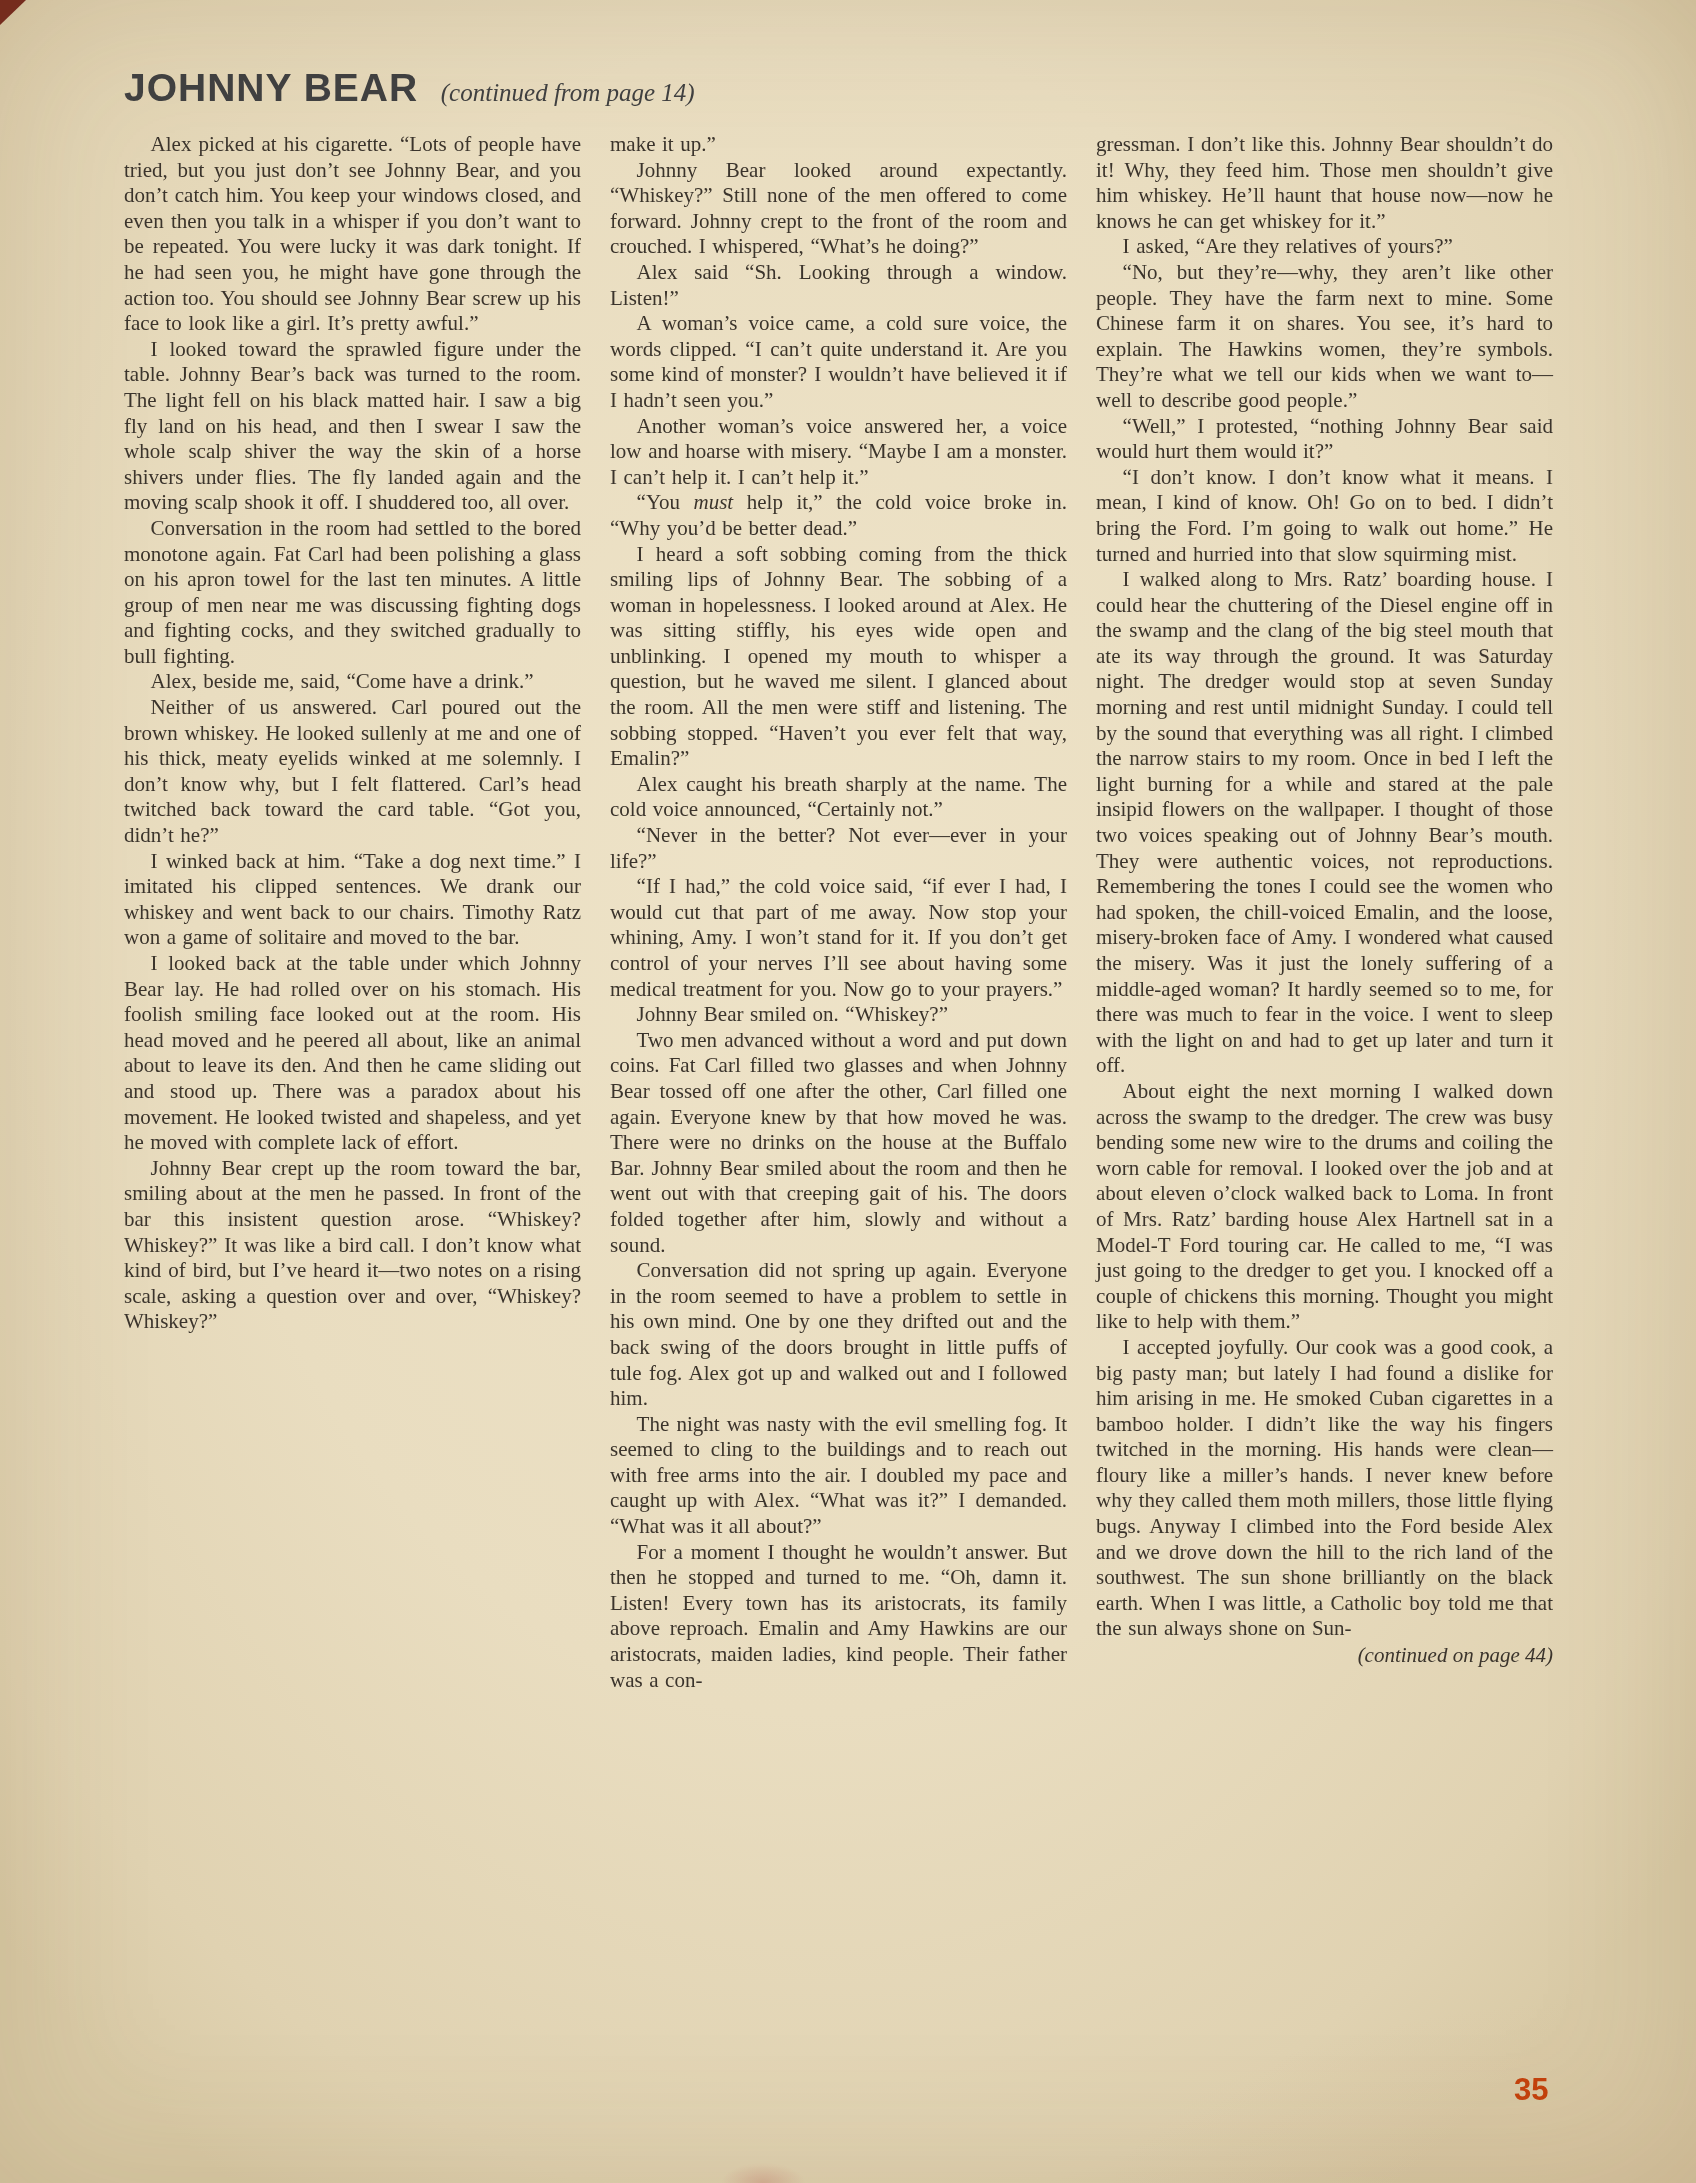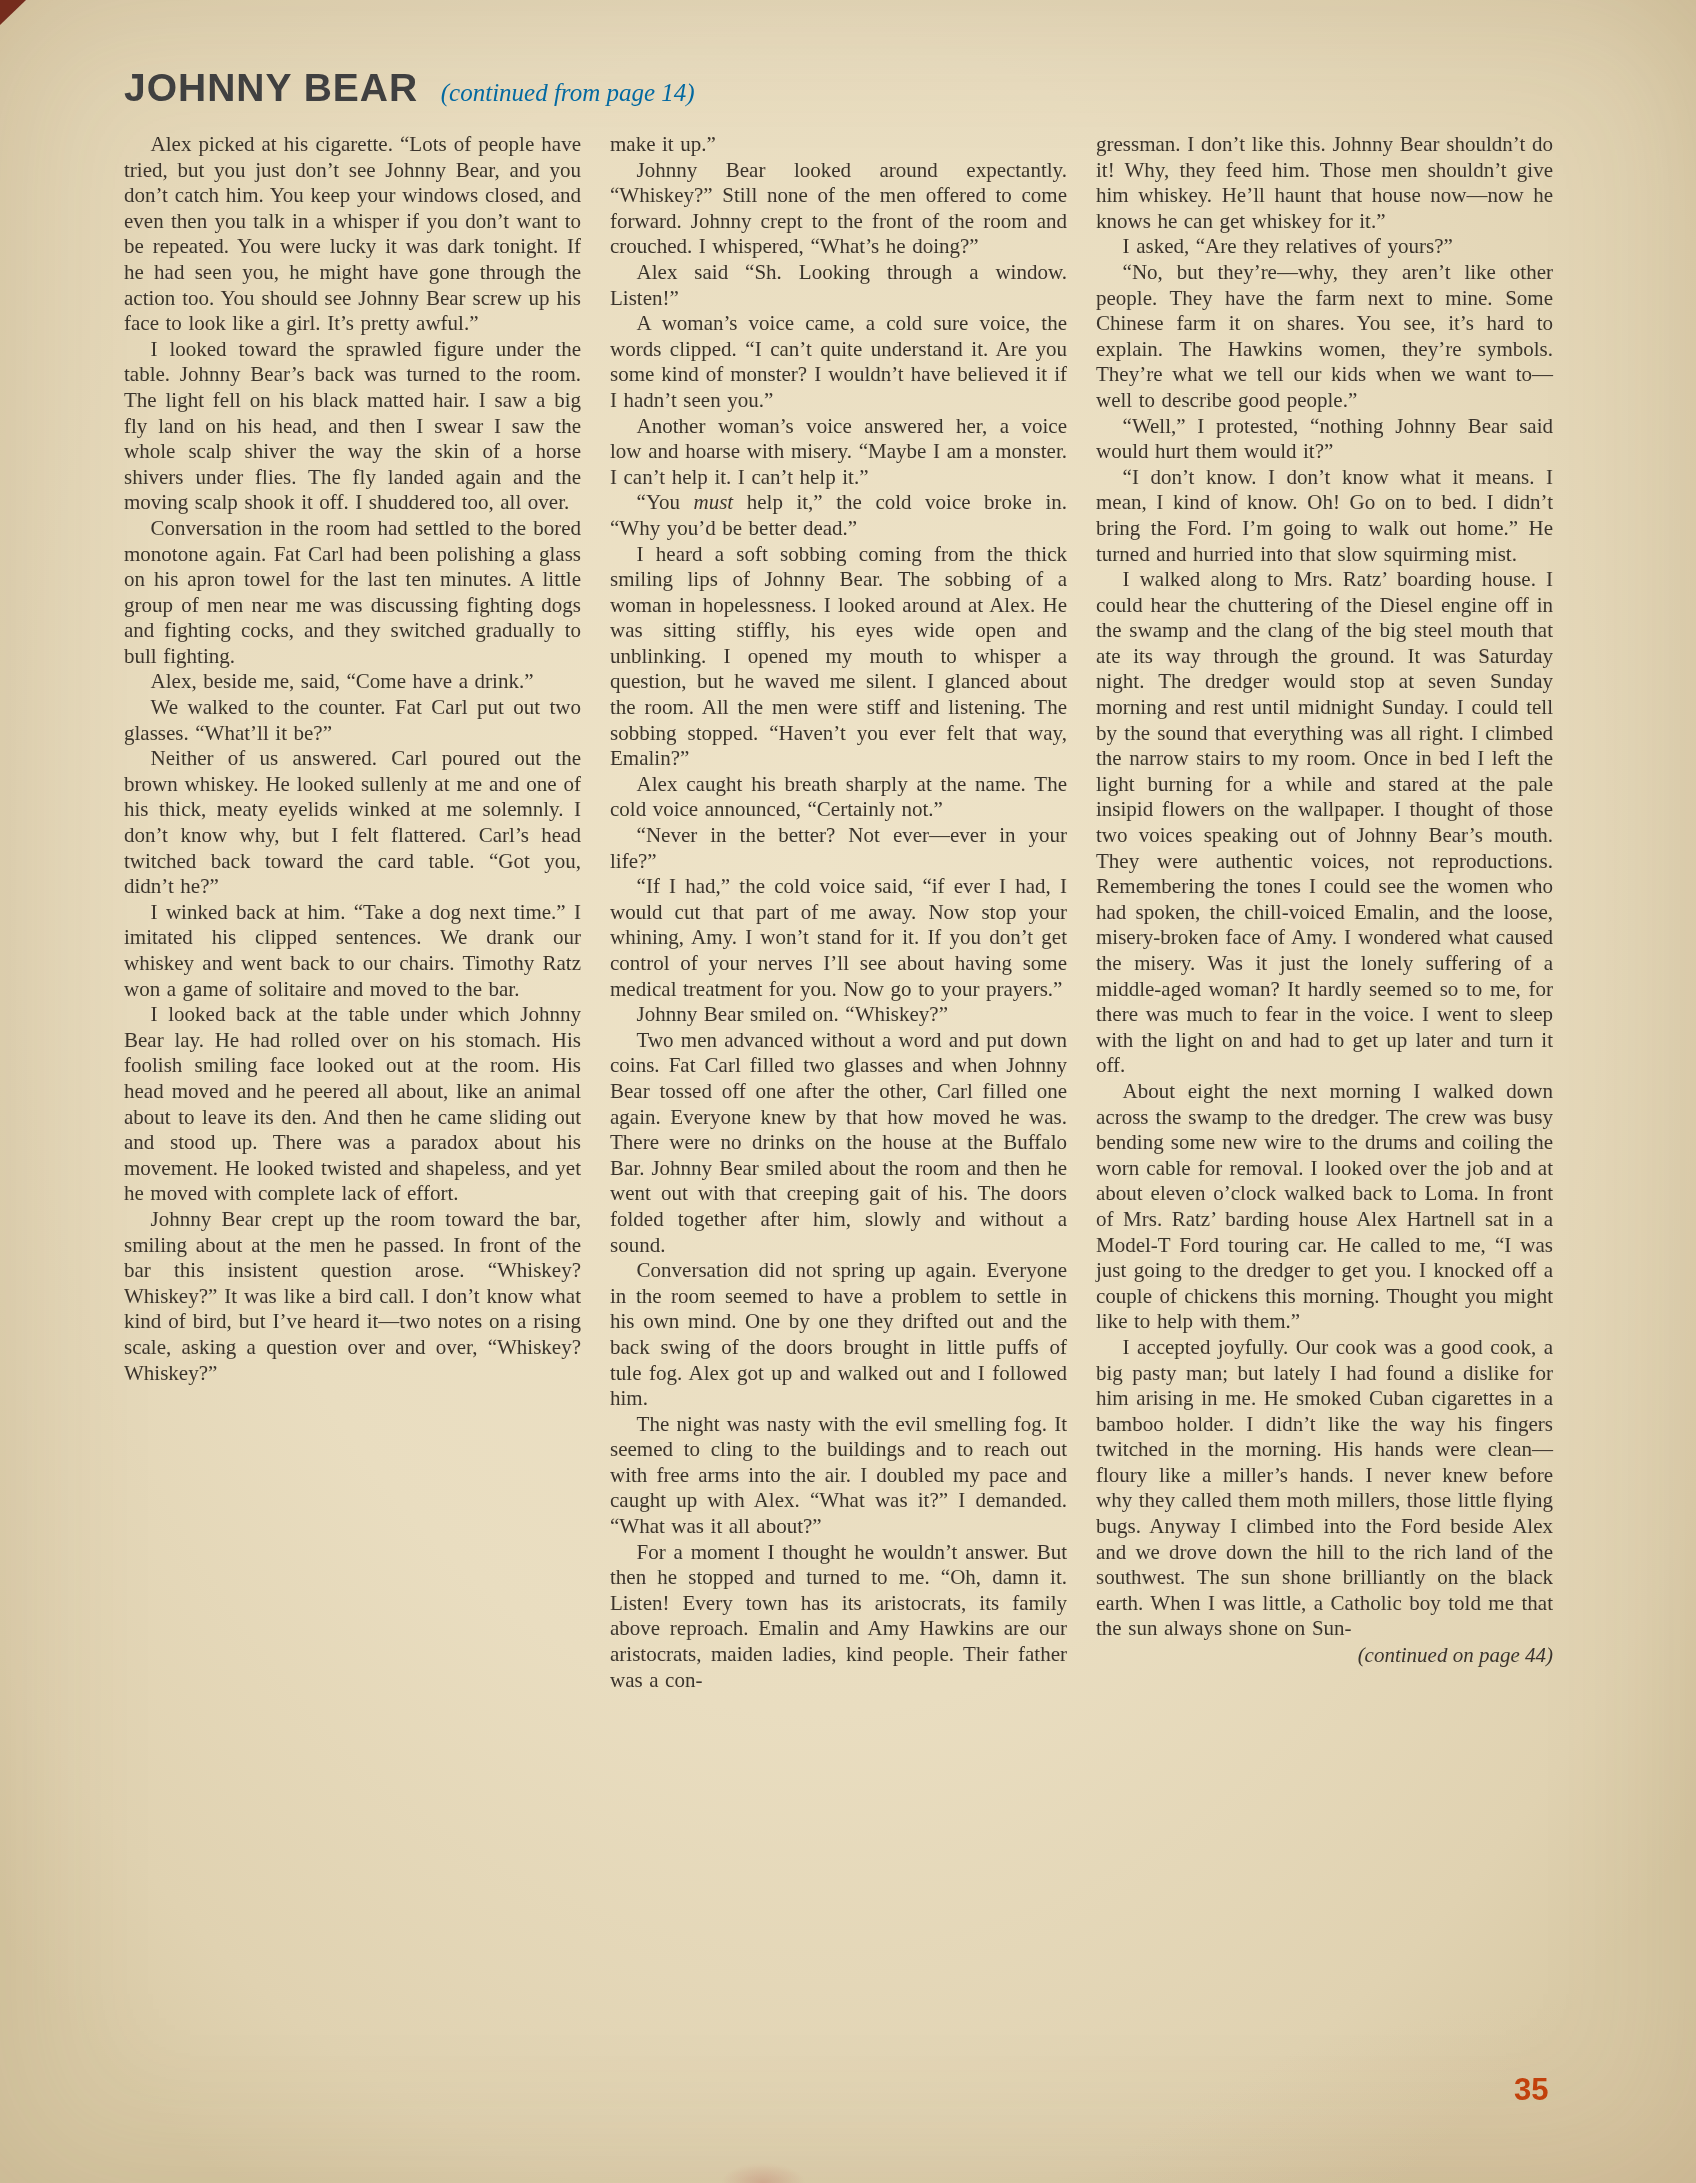--- a/index.html
+++ b/index.html
@@ -36,21 +36,21 @@
     font-family: "Liberation Sans", "DejaVu Sans", sans-serif;
     font-weight: 700;
     font-size: 39px;
     letter-spacing: 1px;
     color: #404040;
   }
   .cont-from {
     font-style: italic;
     font-size: 25px;
     margin-left: 22.6px;
-    color: #0369a1;
+    color: #404040;
   }
 
   main.columns {
     position: absolute; left: 124px; top: 132px;
     display: flex;
     gap: 29px;
   }
   section.col { width: 457px; }
 
   p.para {
@@ -93,21 +93,20 @@
   <h1 class="article-title">JOHNNY BEAR</h1><span class="cont-from">(continued from page 14)</span>
 </header>
 
 <main class="columns">
   <section class="col">
 
   <p class="para">Alex picked at his cigarette. “Lots of people have tried, but you just don’t see Johnny Bear, and you don’t catch him. You keep your windows closed, and even then you talk in a whisper if you don’t want to be repeated. You were lucky it was dark tonight. If he had seen you, he might have gone through the action too. You should see Johnny Bear screw up his face to look like a girl. It’s pretty awful.”</p>
       <p class="para">I looked toward the sprawled figure under the table. Johnny Bear’s back was turned to the room. The light fell on his black matted hair. I saw a big fly land on his head, and then I swear I saw the whole scalp shiver the way the skin of a horse shivers under flies. The fly landed again and the moving scalp shook it off. I shuddered too, all over.</p>
       <p class="para">Conversation in the room had settled to the bored monotone again. Fat Carl had been polishing a glass on his apron towel for the last ten minutes. A little group of men near me was discussing fighting dogs and fighting cocks, and they switched gradually to bull fighting.</p>
       <p class="para">Alex, beside me, said, “Come have a drink.”</p>
-      <p class="para">We walked to the counter. Fat Carl put out two glasses. “What’ll it be?”</p>
       <p class="para">Neither of us answered. Carl poured out the brown whiskey. He looked sullenly at me and one of his thick, meaty eyelids winked at me solemnly. I don’t know why, but I felt flattered. Carl’s head twitched back toward the card table. “Got you, didn’t he?”</p>
       <p class="para">I winked back at him. “Take a dog next time.” I imitated his clipped sentences. We drank our whiskey and went back to our chairs. Timothy Ratz won a game of solitaire and moved to the bar.</p>
       <p class="para">I looked back at the table under which Johnny Bear lay. He had rolled over on his stomach. His foolish smiling face looked out at the room. His head moved and he peered all about, like an animal about to leave its den. And then he came sliding out and stood up. There was a paradox about his movement. He looked twisted and shapeless, and yet he moved with complete lack of effort.</p>
       <p class="para">Johnny Bear crept up the room toward the bar, smiling about at the men he passed. In front of the bar this insistent question arose. “Whiskey? Whiskey?” It was like a bird call. I don’t know what kind of bird, but I’ve heard it—two notes on a rising scale, asking a question over and over, “Whiskey? Whiskey?”</p>
     </section>
   <section class="col">
 
   <p class="para no-indent">make it up.”</p>
       <p class="para">Johnny Bear looked around expectantly. “Whiskey?” Still none of the men offered to come forward. Johnny crept to the front of the room and crouched. I whispered, “What’s he doing?”</p>
       <p class="para">Alex said “Sh. Looking through a window. Listen!”</p>

